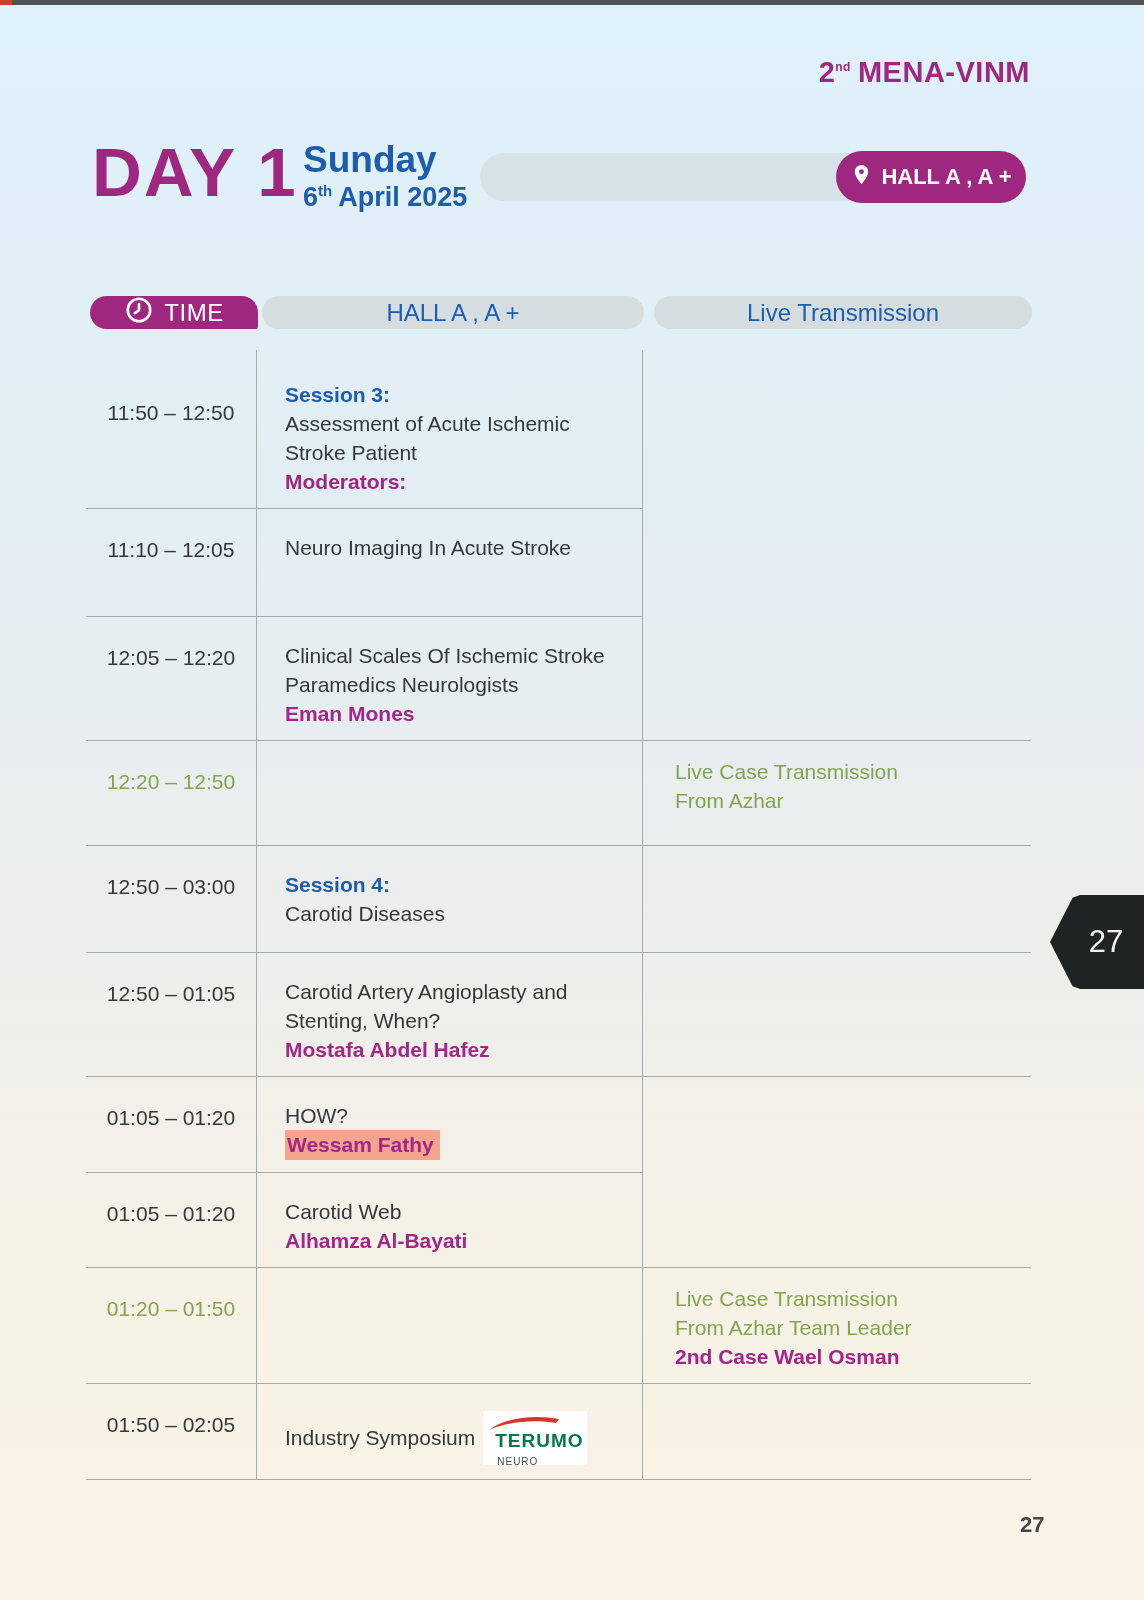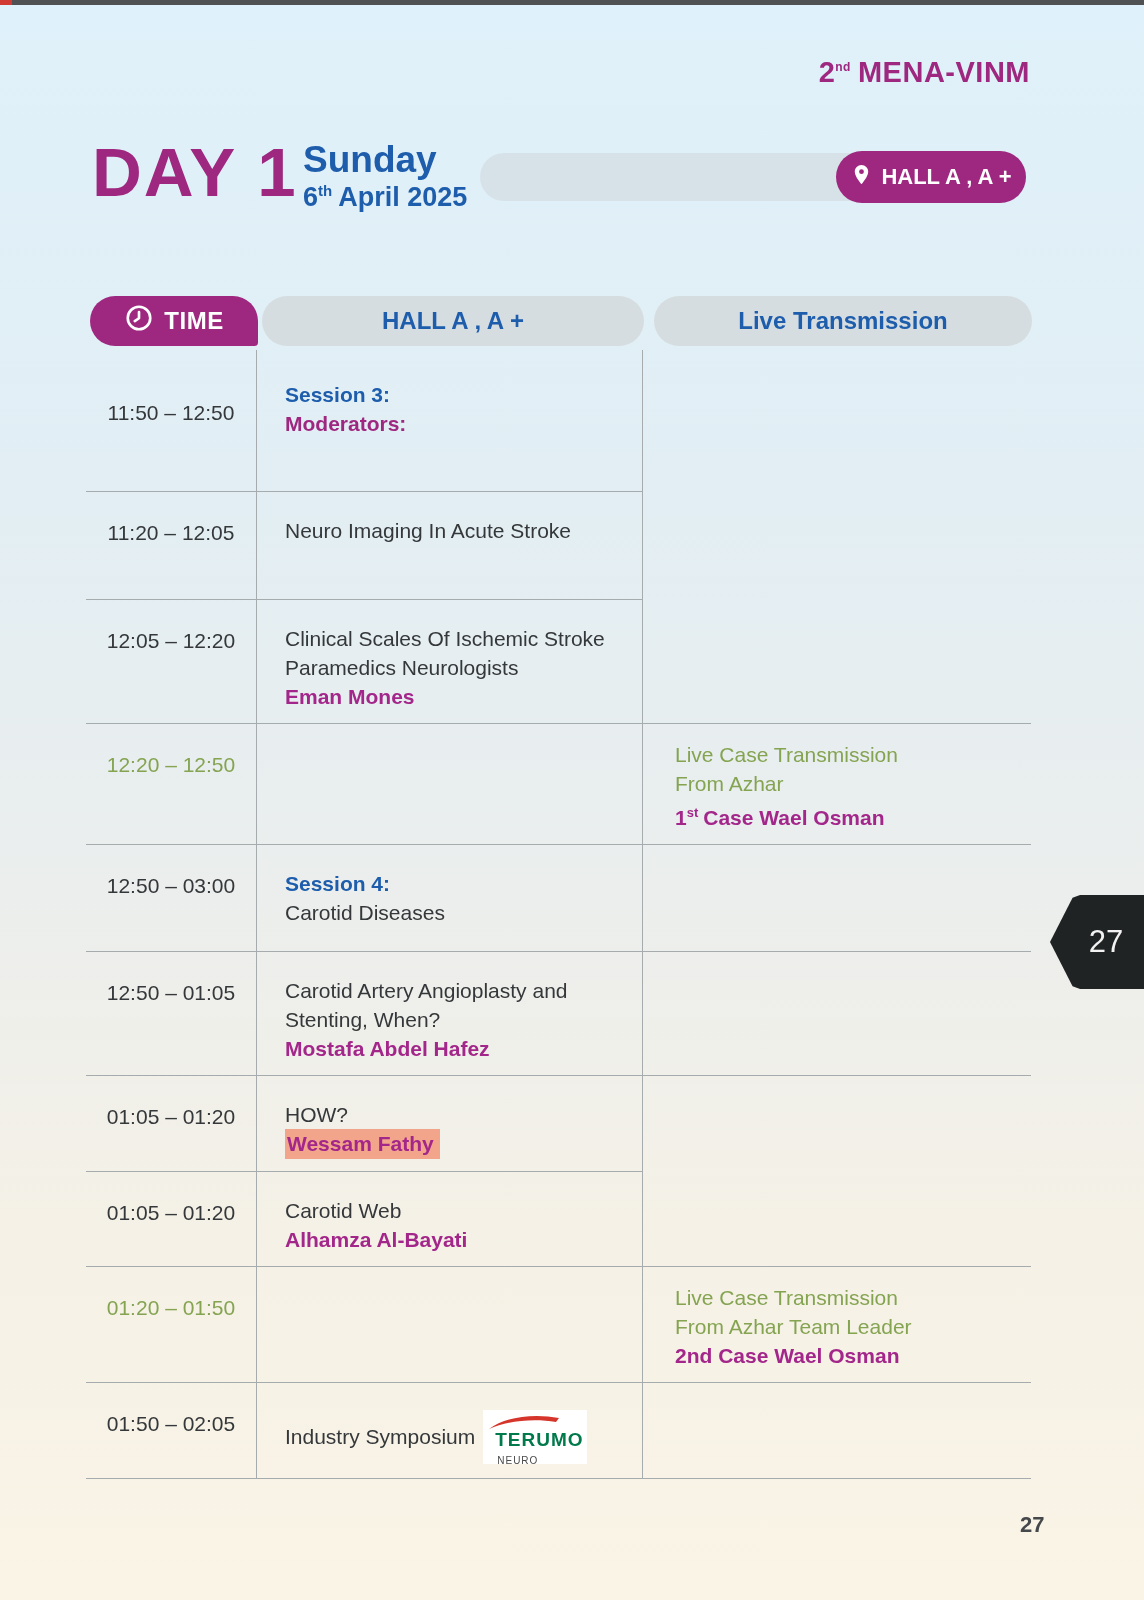--- a/index.html
+++ b/index.html
@@ -23,21 +23,21 @@
   .day-weekday{font-size:37px;font-weight:bold;display:block;}
   .day-date{font-size:27px;font-weight:600;display:block;margin-top:5px;}
   .day-date sup{font-size:15px;margin-top:41px;}
   .day-date .date-rest{margin-left:6px;}
   .header-bar{position:absolute;left:480px;top:153px;width:546px;height:48px;border-radius:24px;background:#D4DEE3;opacity:.75;}
   .hall-badge{position:absolute;left:836px;top:151px;width:190px;height:52px;border-radius:26px;background:#9E2880;
     display:flex;align-items:center;justify-content:center;gap:8px;color:#fff;font-weight:bold;font-size:22px;}
 
   
   .thead{position:absolute;left:90px;top:296px;display:flex;}
-  .pill{height:50px;display:flex;align-items:center;justify-content:center;font-weight:bold;}
+  .pill{height:33px;display:flex;align-items:center;justify-content:center;font-weight:normal;}
   .pill-time{width:168px;background:#9E2880;color:#fff;border-radius:26px 26px 4px 26px;font-size:24px;gap:10px;letter-spacing:.5px;}
   .pill-hall{width:382px;margin-left:4px;background:#D6DDE1;color:#1D5DAC;border-radius:26px;font-size:24px;}
   .pill-live{width:378px;margin-left:10px;background:#D6DDE1;color:#1D5DAC;border-radius:26px;font-size:24px;}
 
   
   .grid{position:absolute;left:86px;top:350px;width:945px;display:grid;grid-template-columns:170px 386px 389px;}
   .row{display:contents;}
   .cell{box-sizing:border-box;font-size:21px;color:#35383A;line-height:29px;}
   .c-hall,.c-live{border-left:1px solid #A6ABAE;}
   .c-time,.c-hall{border-bottom:1px solid #A6ABAE;}
@@ -116,27 +116,28 @@
     <div class="pill pill-hall">HALL A , A +</div>
     <div class="pill pill-live">Live Transmission</div>
   </div>
 
   <div class="grid">
 
     <div class="row r1">
       <div class="cell c-time">11:50 – 12:50</div>
       <div class="cell c-hall">
         <span class="session-title">Session 3:</span>
+        <span>Assessment of Acute Ischemic Stroke Patient</span>
         <span class="moderators">Moderators:</span>
       </div>
       <div class="cell c-live"></div>
     </div>
 
     <div class="row r2">
-      <div class="cell c-time">11:20 – 12:05</div>
+      <div class="cell c-time">11:10 – 12:05</div>
       <div class="cell c-hall">
         <span>Neuro Imaging In Acute Stroke</span>
       </div>
       <div class="cell c-live"></div>
     </div>
 
     <div class="row r3 row-full">
       <div class="cell c-time">12:05 – 12:20</div>
       <div class="cell c-hall">
         <span>Clinical Scales Of Ischemic Stroke Paramedics Neurologists</span>
@@ -144,21 +145,20 @@
       </div>
       <div class="cell c-live"></div>
     </div>
 
     <div class="row r4 row-green row-full">
       <div class="cell c-time">12:20 – 12:50</div>
       <div class="cell c-hall"></div>
       <div class="cell c-live">
         <span class="live-line">Live Case Transmission</span>
         <span class="live-line">From Azhar</span>
-        <span class="live-bold"><span>1</span><sup>st</sup><span class="case-rest">Case Wael Osman</span></span>
       </div>
     </div>
 
     <div class="row r5 row-full">
       <div class="cell c-time">12:50 – 03:00</div>
       <div class="cell c-hall">
         <span class="session-title">Session 4:</span>
         <span>Carotid Diseases</span>
       </div>
       <div class="cell c-live"></div>

